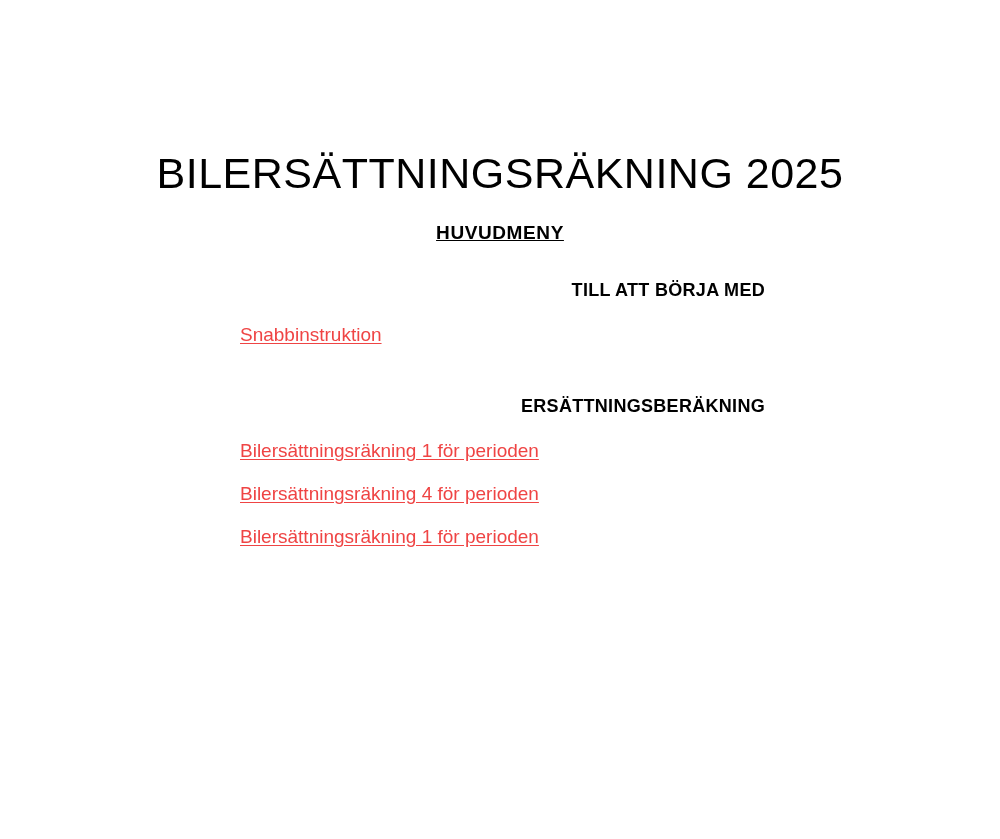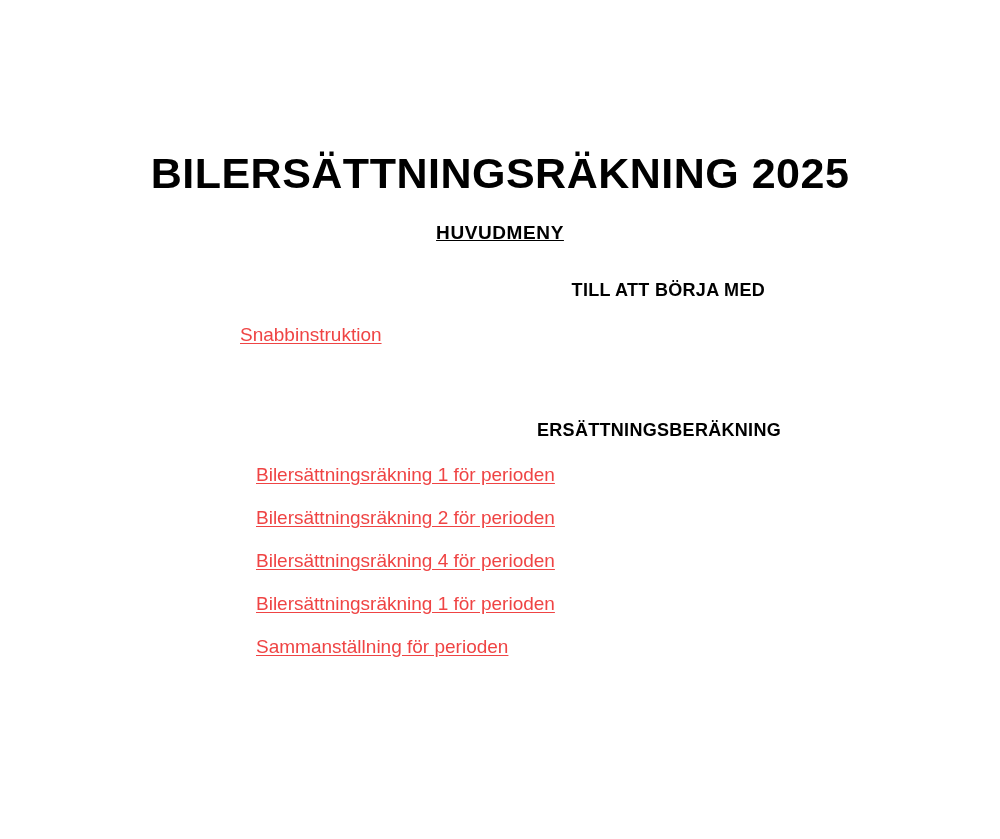--- a/index.html
+++ b/index.html
@@ -20,21 +20,21 @@
     height: 839px;
     box-sizing: border-box;
   }
   .title {
     position: absolute;
     top: 150px;
     left: 0;
     width: 1000px;
     text-align: center;
     font-size: 43px;
-    font-weight: bold;
+    font-weight: normal;
     letter-spacing: 0.5px;
     line-height: 1.1;
   }
   .subtitle {
     position: absolute;
     top: 222px;
     left: 0;
     width: 1000px;
     text-align: center;
     font-size: 19px;
@@ -71,22 +71,21 @@
     text-underline-offset: 2px;
     cursor: pointer;
   }
   #section-start {
     top: 280px;
   }
   #section-start .link-list {
     margin-top: 18px;
   }
   #section-calc {
-    top: 420px;
-    margin-left: 16px;
+    top: 396px;
   }
   #section-calc .link-list {
     margin-top: 16px;
   }
 </style>
 </head>
 <body>
 
 <div class="page">
 
@@ -103,27 +102,21 @@
     </ul>
   </div>
 
   <div class="section" id="section-calc">
     <div class="section-heading">ERSÄTTNINGSBERÄKNING</div>
     <ul class="link-list">
       <li class="link-item">
         <span class="link">Bilersättningsräkning 1 för perioden</span>
       </li>
       <li class="link-item">
-        <span class="link">Bilersättningsräkning 2 för perioden</span>
-      </li>
-      <li class="link-item">
         <span class="link">Bilersättningsräkning 4 för perioden</span>
       </li>
       <li class="link-item">
         <span class="link">Bilersättningsräkning 1 för perioden</span>
-      </li>
-      <li class="link-item">
-        <span class="link">Sammanställning för perioden</span>
       </li>
     </ul>
   </div>
 
 </div>
 
 </body></html>

